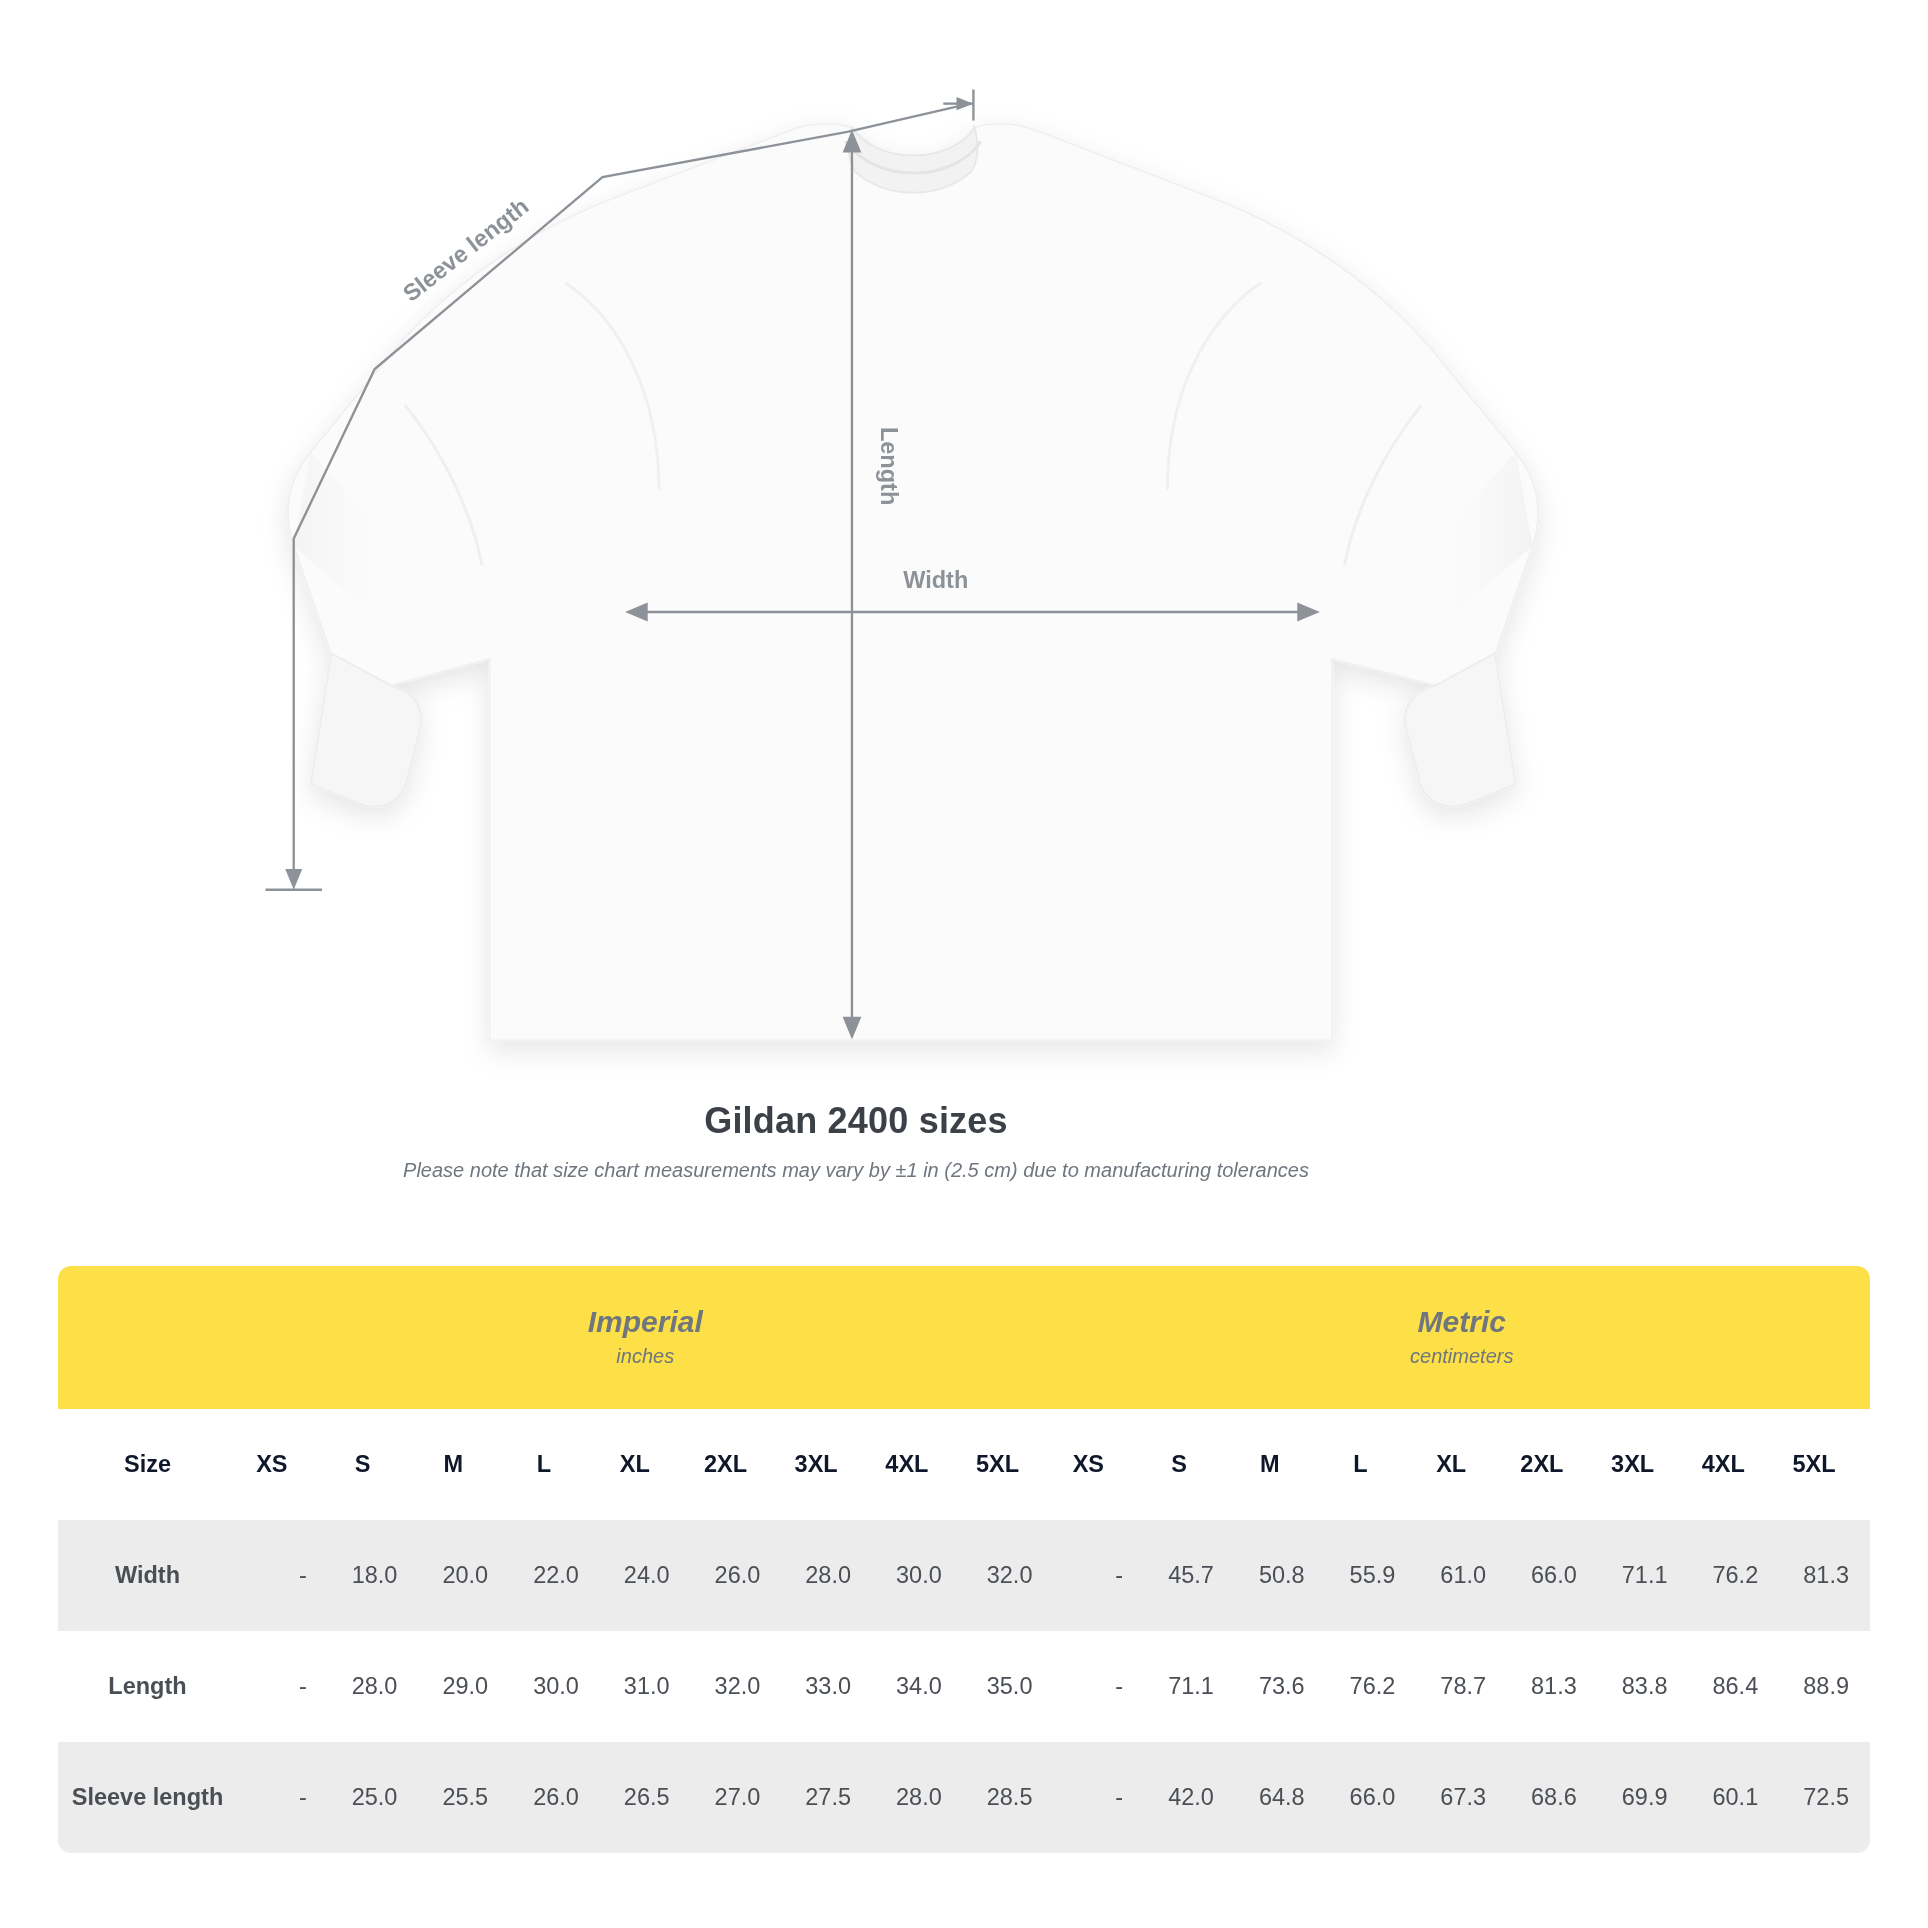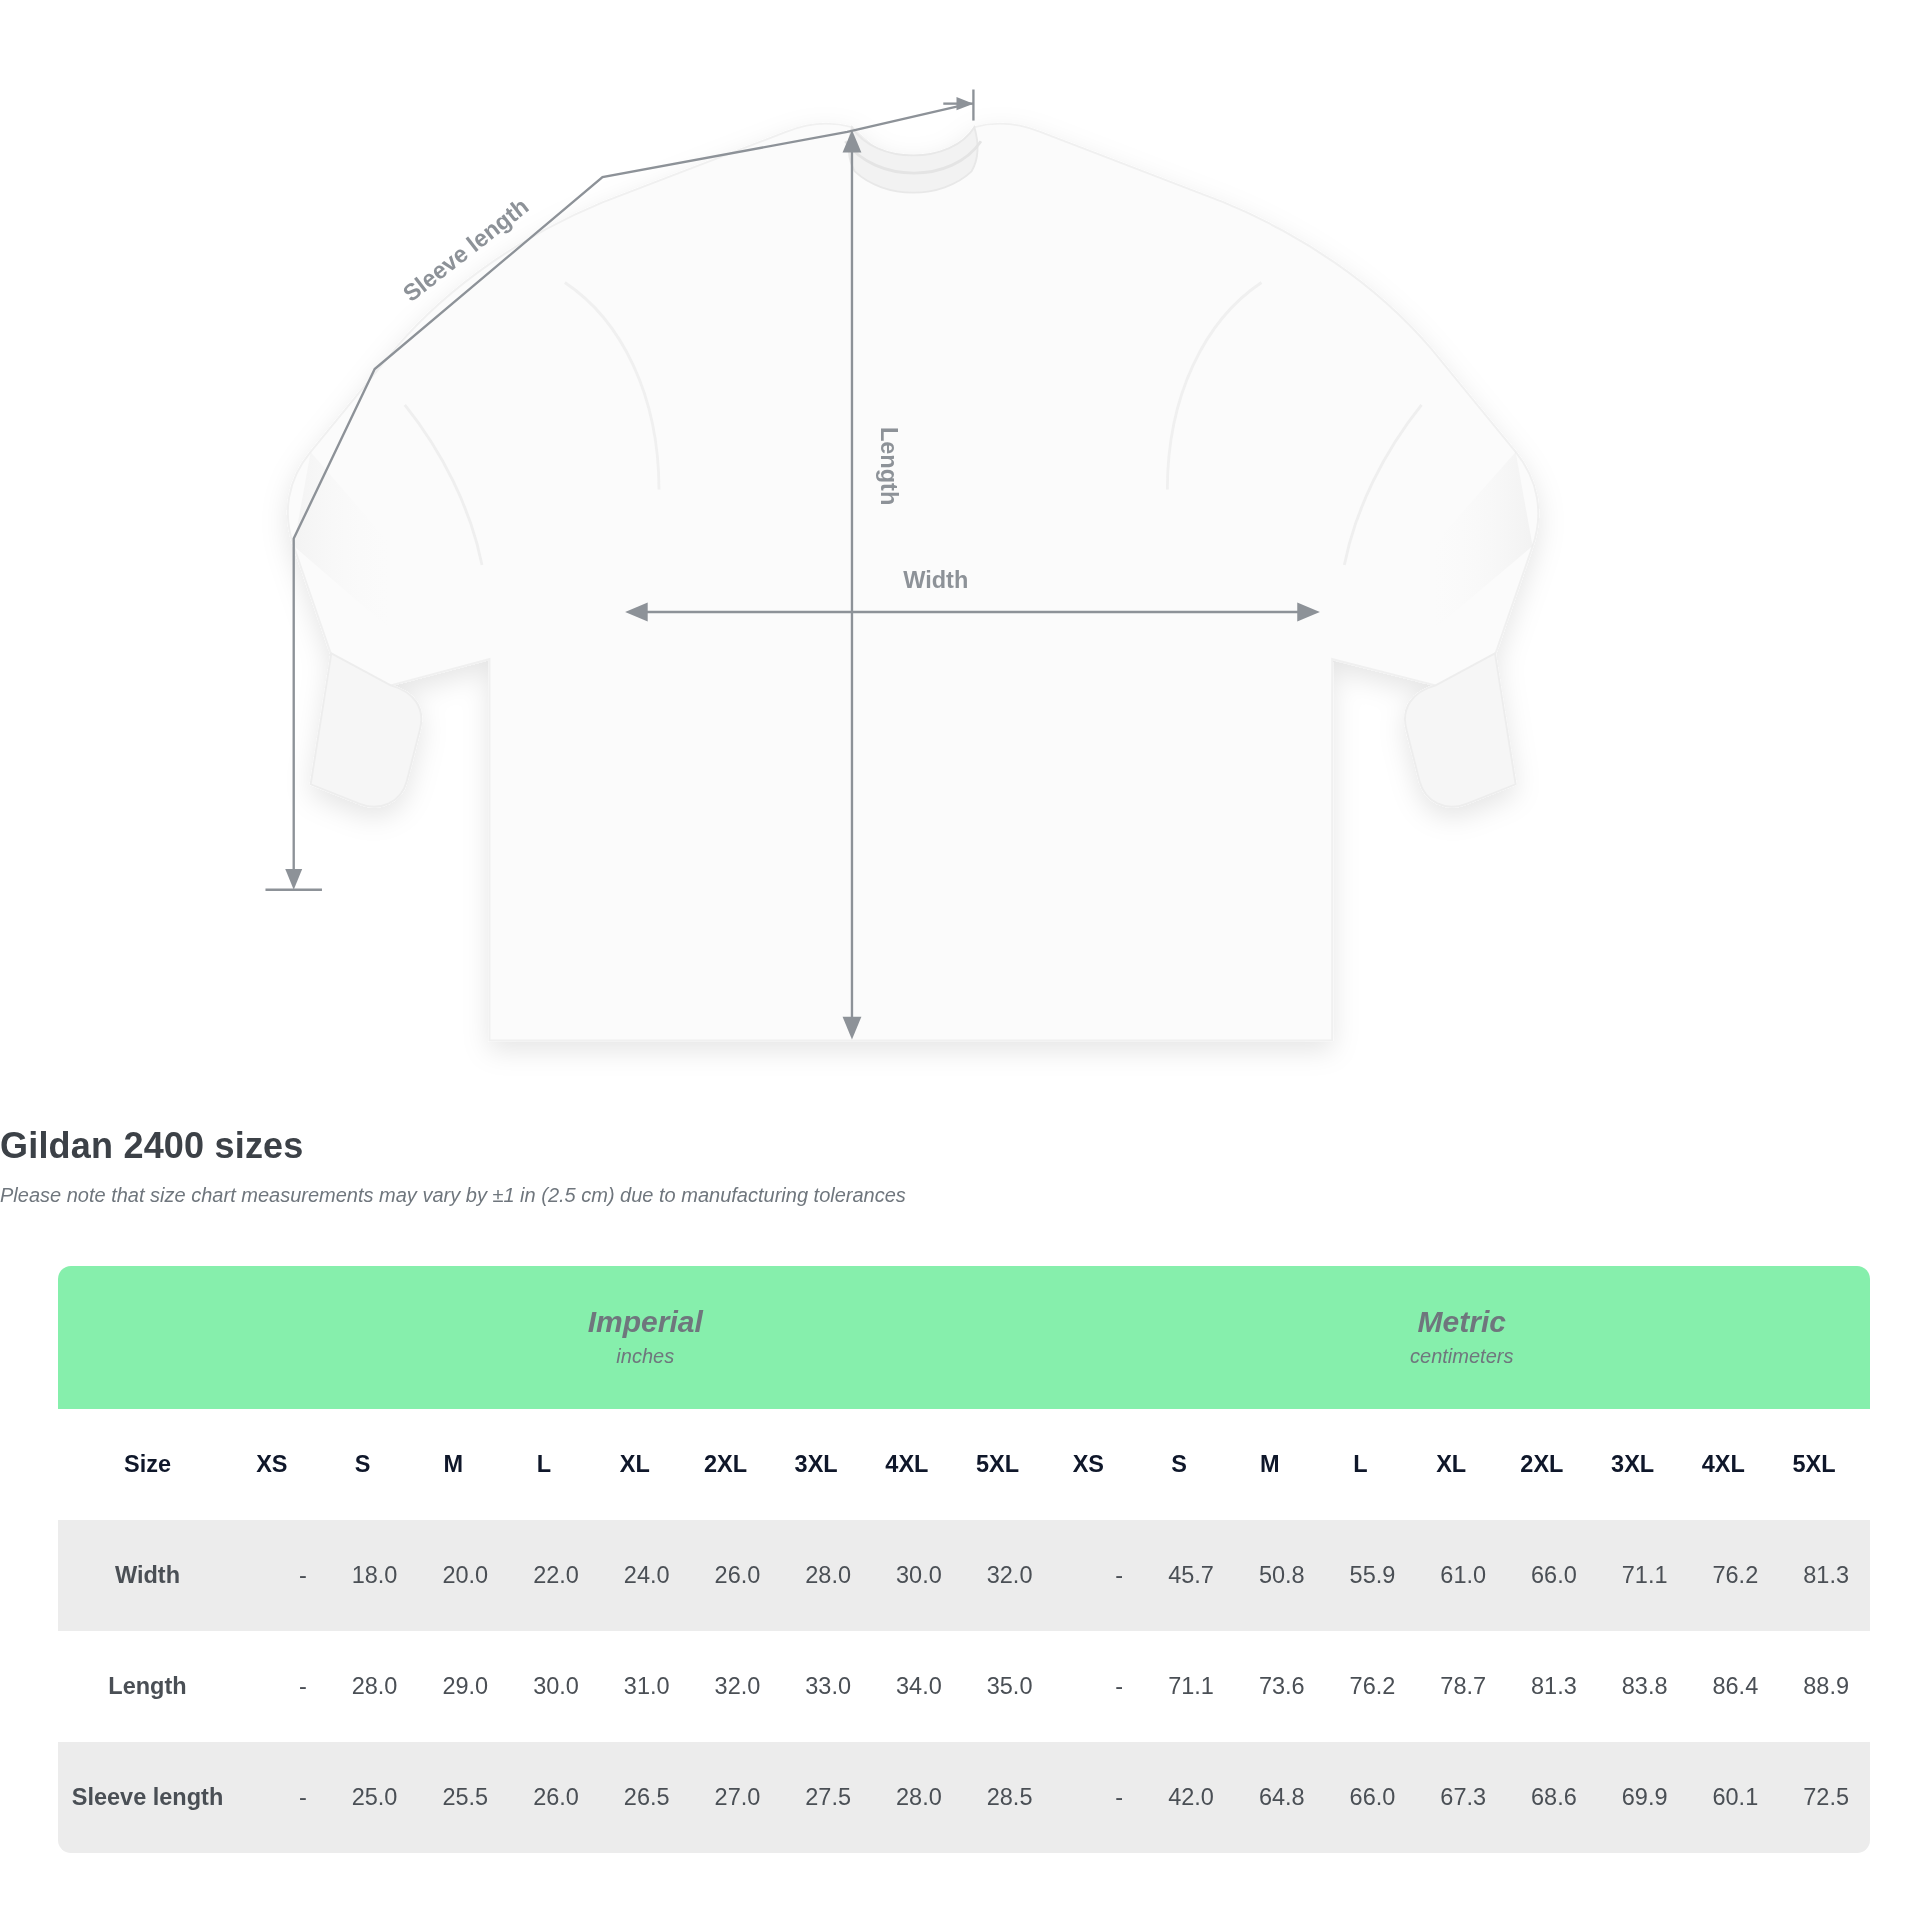--- a/index.html
+++ b/index.html
@@ -29,23 +29,24 @@
   }
   .shirt-svg {
     position: absolute;
     left: 0;
     top: 0;
   }
 
   
   .title-block {
     position: absolute;
-    top: 1125px;
+    top: 1100px;
     left: 0;
     width: 1712px;
+    text-align: center;
   }
   .chart-title {
     font-size: 36px;
     font-weight: bold;
     color: #3c4147;
     letter-spacing: 0.2px;
     margin: 0 0 17px 0;
   }
   .chart-note {
     font-size: 20px;
@@ -68,21 +69,21 @@
     border-collapse: collapse;
     width: 100%;
     table-layout: fixed;
   }
   table.size-table td, table.size-table th {
     padding: 0;
     margin: 0;
   }
   
   .unit-row td {
-    background: #86efac;
+    background: #fde047;
     height: 143px;
     vertical-align: middle;
     text-align: center;
   }
   .unit-name {
     font-size: 30px;
     font-style: italic;
     font-weight: bold;
     color: #6f767d;
     line-height: 1.25;

